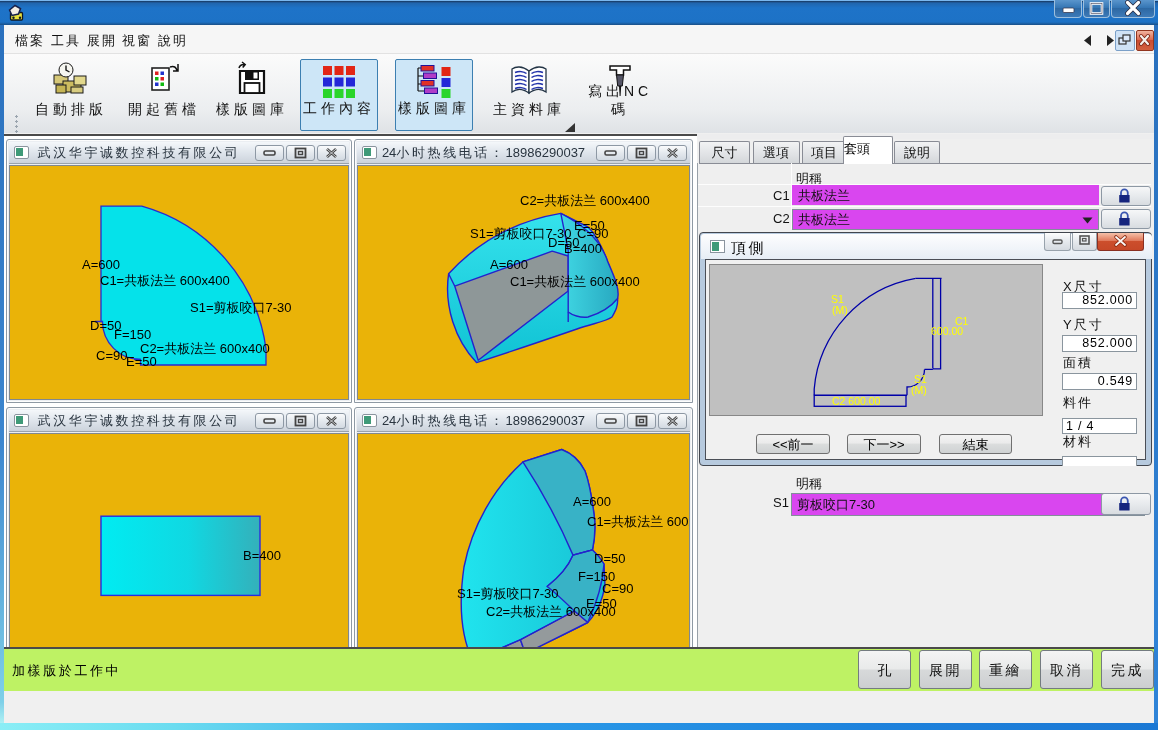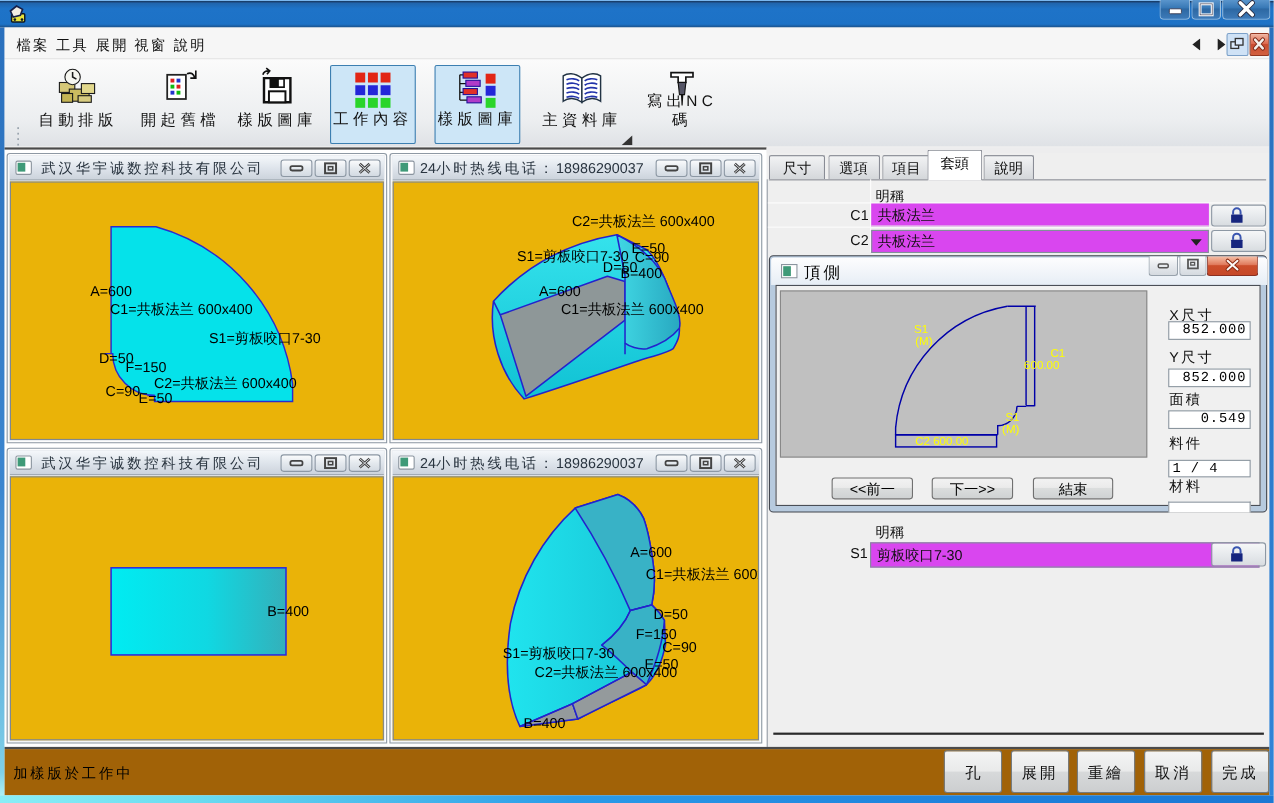--- a/index.html
+++ b/index.html
@@ -24,33 +24,33 @@
 .wtb{position:absolute;left:2px;top:2px;right:2px;height:22px;background:linear-gradient(180deg,#f4f7fa,#dfe5ec 50%,#ccd3dc);border-bottom:1px solid #99a3ad;text-align:center;padding-left:24px;padding-right:104px;white-space:nowrap;overflow:hidden}
 .wtb .wt{font-size:13px;color:#29343f;line-height:22px}
 .wicon{position:absolute;left:5px;top:4px;width:15px;height:13px;background:#fff;border:1px solid #8a949e;border-radius:2px}
 .wicon:before{content:"";position:absolute;left:1px;top:1px;width:7px;height:8px;background:#3f9a78}
 .wbtns{position:absolute;right:3px;top:3px;height:16px}
 .wb{display:inline-block;width:29px;height:16px;margin-left:2px;border:1px solid #8d98a4;border-radius:3px;background:linear-gradient(180deg,#fafbfc,#e4e9ee 50%,#d3dae2);position:relative;vertical-align:top}
 .wcv{position:absolute;left:2px;top:25px;right:2px;bottom:2px;background:#eab308;border:1px solid #808890}
 #rpanel{left:697px;top:134px;width:457px;height:545px;background:#efefef}
 .tab{top:7px;height:22px;border:1px solid #898c95;border-bottom:none;border-radius:2px 2px 0 0;background:linear-gradient(180deg,#f2f3f4,#e0e2e5 60%,#d4d7da);font-size:13px;text-align:center;line-height:21px;color:#111}
 #tabline{left:2px;top:29px;width:452px;height:1px;background:#898c95}
-#tabactive{left:146px;top:2px;width:50px;height:28px;background:#fff;border:1px solid #898c95;border-bottom:none;border-radius:2px 2px 0 0;z-index:3;font-size:13px;text-align:center;line-height:24px}
+#tabactive{left:146px;top:2px;width:50px;height:28px;background:#fff;border:1px solid #898c95;border-bottom:none;border-radius:2px 2px 0 0;z-index:3;font-size:13px;line-height:24px}
 .rlab{font-size:13px;color:#111}
 .rfield{background:#d946ef;border:1px solid #828f99;font-size:13px;color:#111}
 .lockbtn{left:404px;width:50px;height:20px;border:1px solid #8d98a4;border-radius:3px;background:linear-gradient(180deg,#f6f7f8,#e7eaed 50%,#d8dce0)}
-#statusbar{left:4px;top:681px;width:1150px;height:42px;background:#a16207}
+#statusbar{left:4px;top:649px;width:1150px;height:42px;background:#bef264}
 .sbtn{top:1px;width:53px;height:39px;border:1px solid #747b80;border-radius:3px;background:linear-gradient(180deg,#f4f4f4,#e9eaea 48%,#d7d9da 52%,#ccced0);font-size:14px;text-align:center;line-height:38px;color:#111}
 #dlg{left:699px;top:232px;width:453px;height:234px;background:#b7cade;border:1px solid #42464e;border-radius:4px;z-index:5}
 #dlgbody{position:absolute;left:5px;top:26px;width:441px;height:201px;background:#f0f0f0;border:1px solid #4a4e56}
 .dbtn{top:0;height:18px;border:1px solid #98a2ac;border-top:none;border-radius:0 0 3px 3px;background:linear-gradient(180deg,#fdfdfd,#e8ebef 45%,#d5dae0)}
 #dcanvas{position:absolute;left:9px;top:31px;width:334px;height:152px;background:#c0c0c0;border:1px solid #888}
 .pbtn{top:201px;width:74px;height:20px;border:1px solid #707070;border-radius:3px;background:linear-gradient(180deg,#f2f2f2,#ebebeb 45%,#dbdddd 50%,#cfd2d3);font-size:13px;text-align:center;line-height:19px}
 .dlab{font-size:13px;color:#111}
-.dfield{background:#fff;border:1px solid #8a959e;font-family:Liberation Mono, monospace;font-size:12.5px;letter-spacing:0.8px;text-align:right;padding-right:3px;line-height:15px}
+.dfield{background:#fff;border:1px solid #8a959e;font-family:Liberation Sans, sans-serif;font-size:12.5px;letter-spacing:0.8px;text-align:right;padding-right:3px;line-height:15px}
 #lborder{left:0;top:25px;width:4px;height:698px;background:linear-gradient(180deg,#2a70bd,#3c86cf 60%,#7fd0e8 97%,#aef0f4)}
 #rborder{left:1154px;top:25px;width:4px;height:698px;background:linear-gradient(180deg,#2a70bd,#2f84d8)}
 #bborder{left:0;top:723px;width:1158px;height:7px;background:linear-gradient(90deg,#8aeef6 0%,#6adcf0 15%,#2a9ae8 45%,#1e82dc 75%,#1b78d4 100%)}
 .k{letter-spacing:2.6px}
 </style></head>
 <body>
 <div id="titlebar" class="abs">
  <svg id="ticon" class="abs" viewBox="0 0 17 17">
       <rect x="3.5" y="8.5" width="12" height="7.5" rx="1" fill="#e8e23c" stroke="#101820" stroke-width="1.3"></rect>
       <circle cx="6.5" cy="13.8" r="1.2" fill="#101820"></circle>

